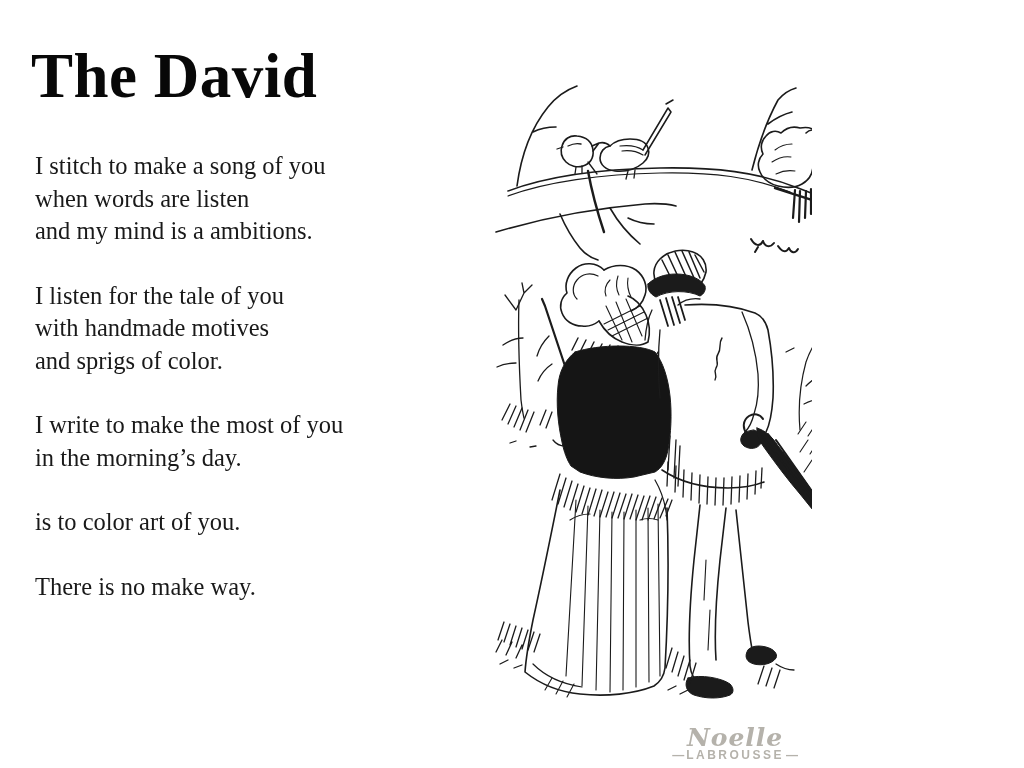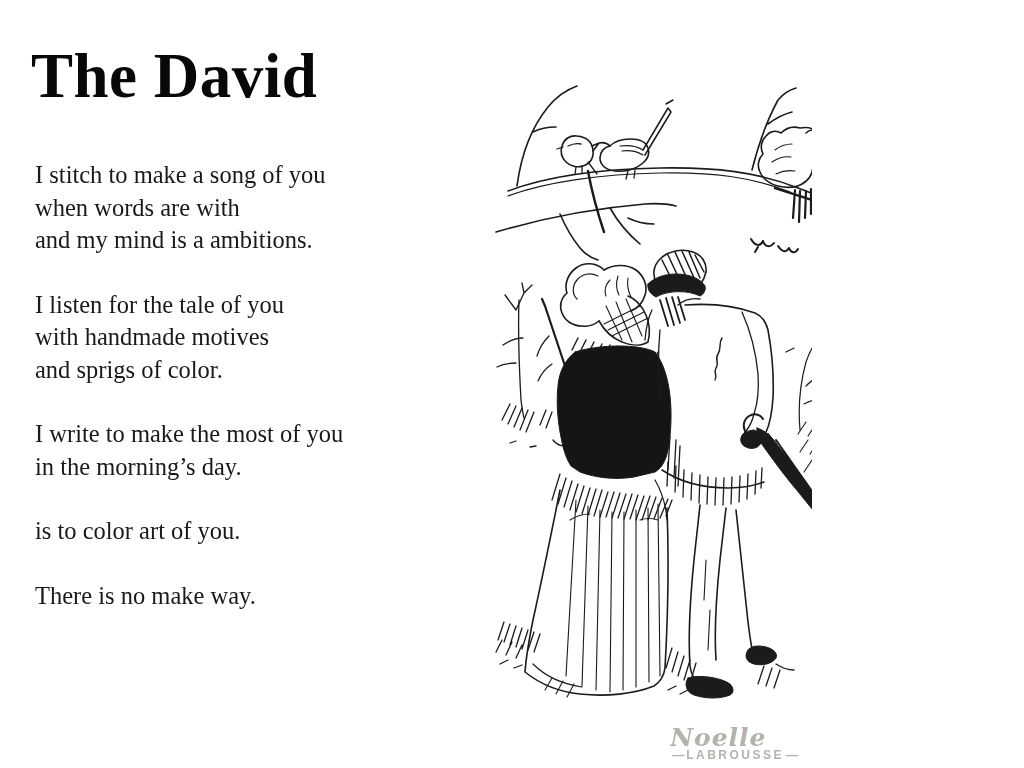--- a/index.html
+++ b/index.html
@@ -1,41 +1,41 @@
 <!DOCTYPE html>
 <html><head>
 <meta charset="utf-8">
 <style>
   html,body{margin:0;padding:0;background:#ffffff;}
   .canvas{position:relative;width:812px;height:768px;background:#ffffff;overflow:hidden;
           font-family:"Liberation Serif", serif;color:#161616;}
   .title{position:absolute;left:31px;top:40px;margin:0;font-size:63px;font-weight:600;
          letter-spacing:0.5px;color:#080808;font-family:"Liberation Serif", serif;}
   .poem{position:absolute;left:35px;top:146px;width:440px;}
-  .stanza{margin:13px 0 32px 0;}
+  .stanza{margin:4px 0 32px 0;}
   .poem-line{font-size:24.5px;line-height:32.5px;color:#191919;white-space:nowrap;}
   .illustration{position:absolute;left:480px;top:80px;width:544px;height:648px;}
-  .signature{position:absolute;right:12px;bottom:8px;color:#b5b2ab;}
+  .signature{position:absolute;right:12px;bottom:8px;text-align:center;color:#b5b2ab;}
   .sig-name{font-family:"DejaVu Serif", serif;font-style:italic;font-weight:bold;
             font-size:25px;line-height:24px;letter-spacing:1px;}
   .sig-sub{font-family:"Liberation Sans", sans-serif;font-size:12px;letter-spacing:2.5px;
            line-height:10px;font-weight:bold;}
   .sig-dash{letter-spacing:0;margin:0 2px;}
 </style>
 </head>
 <body>
 
 <div class="canvas">
 
   <h1 class="title">The David</h1>
 
   <div class="poem">
     <div class="stanza">
       <div class="poem-line">I stitch to make a song of you</div>
-      <div class="poem-line">when words are with</div>
+      <div class="poem-line">when words are listen</div>
       <div class="poem-line">and my mind is a ambitions.</div>
     </div>
     <div class="stanza">
       <div class="poem-line">I listen for the tale of you</div>
       <div class="poem-line">with handmade motives</div>
       <div class="poem-line">and sprigs of color.</div>
     </div>
     <div class="stanza">
       <div class="poem-line">I write to make the most of you</div>
       <div class="poem-line">in the morning’s day.</div>

